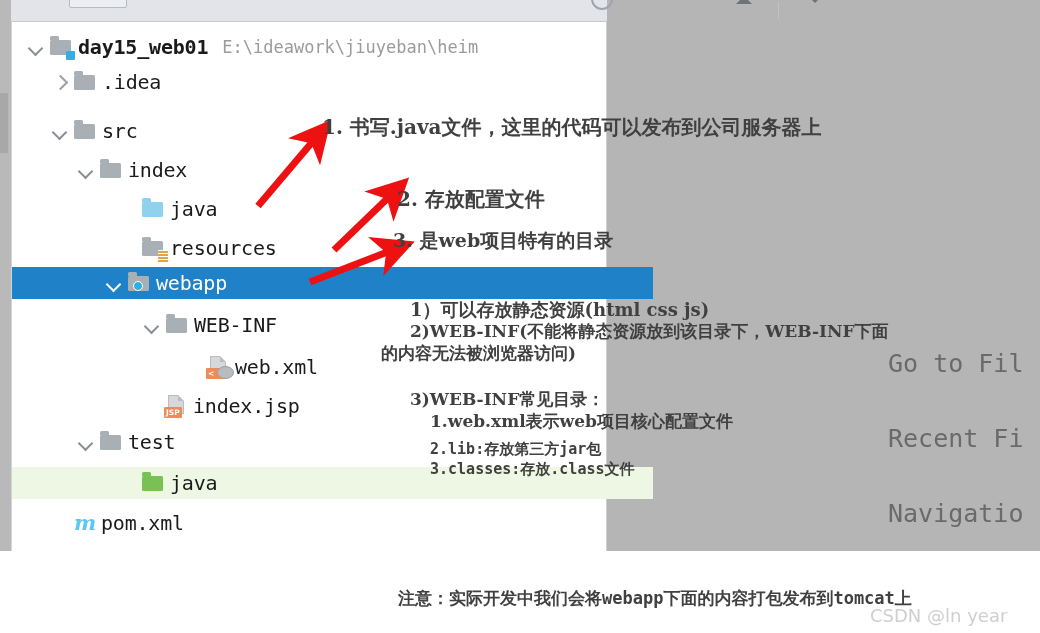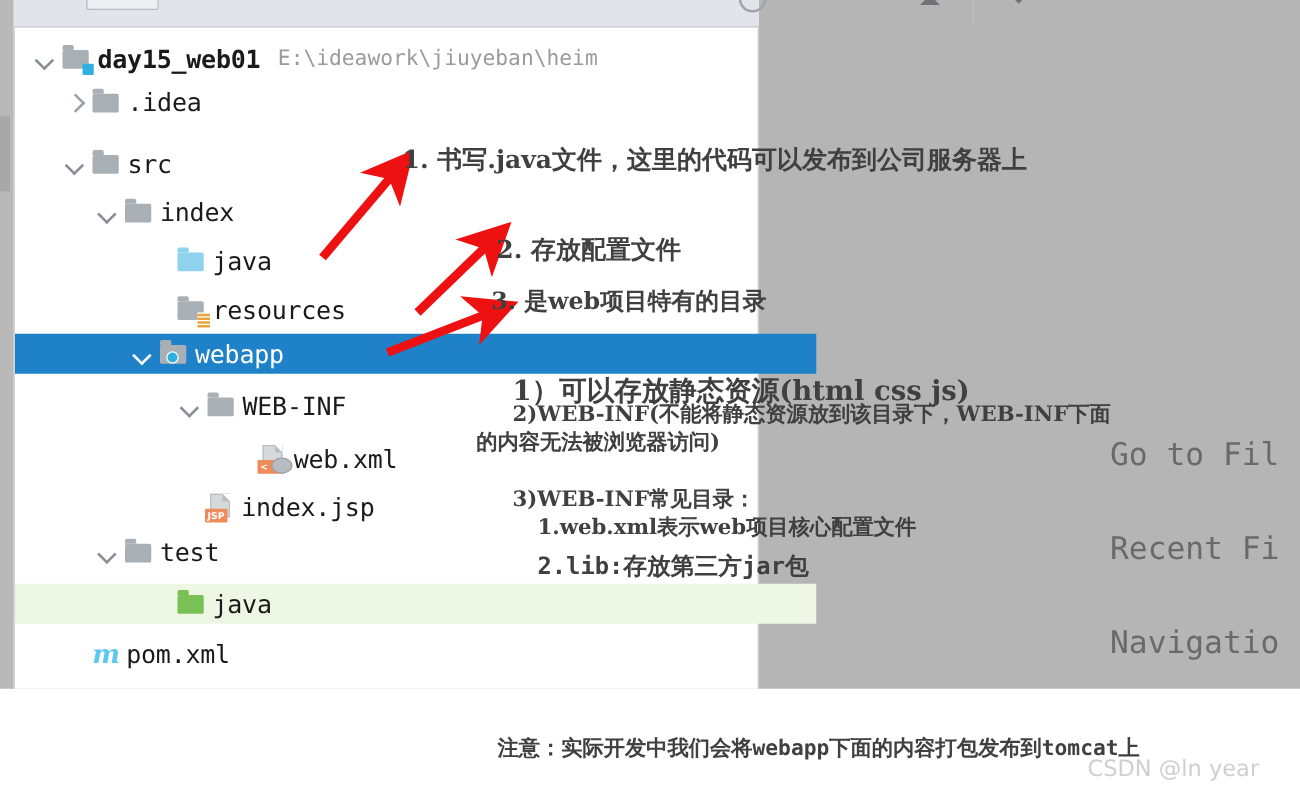--- a/index.html
+++ b/index.html
@@ -84,26 +84,26 @@
         color:#5bc8f0;font-size:21px;line-height:24px;text-align:center;}
 
   
   .anno{position:absolute;color:#404040;white-space:nowrap;}
   .anno.cn-serif{font-family:"DejaVu Serif","Liberation Serif",serif;font-weight:bold;}
   .anno.cn-mono{font-family:"DejaVu Sans Mono","Liberation Mono",monospace;font-weight:bold;}
 
   .a1{left:322px;top:114px;font-size:20px;}
   .a2{left:397px;top:186px;font-size:20px;}
   .a3{left:393px;top:228px;font-size:19px;}
-  .a4{left:410px;top:298px;font-size:22px;}
+  .a4{left:410px;top:298px;font-size:18px;}
   .a5{left:410px;top:320px;font-size:17px;}
   .a6{left:381px;top:342px;font-size:17px;}
   .a7{left:410px;top:388px;font-size:17px;}
   .a8{left:430px;top:410px;font-size:17px;}
-  .a9{left:430px;top:440px;font-size:19px;text-align:center;}
+  .a9{left:430px;top:440px;font-size:15px;text-align:center;}
   .a10{left:430px;top:460px;font-size:15px;}
   .bottom-note{left:398px;top:587px;font-size:17px;}
 
   .watermark{
     position:absolute;left:870px;top:605px;color:#cfcfcf;font-size:18px;
     font-family:"DejaVu Sans","Liberation Sans",sans-serif;white-space:nowrap;
   }
 
   
   .arrows{position:absolute;left:0;top:0;width:1040px;height:633px;pointer-events:none;}
@@ -278,17 +278,18 @@
 
   <div class="anno cn-serif a1">1. 书写.java文件，这里的代码可以发布到公司服务器上</div>
   <div class="anno cn-serif a2">2. 存放配置文件</div>
   <div class="anno cn-serif a3">3. 是web项目特有的目录</div>
   <div class="anno cn-serif a4">1）可以存放静态资源(html css js)</div>
   <div class="anno cn-serif a5">2)WEB-INF(不能将静态资源放到该目录下，WEB-INF下面</div>
   <div class="anno cn-serif a6">的内容无法被浏览器访问)</div>
   <div class="anno cn-serif a7">3)WEB-INF常见目录：</div>
   <div class="anno cn-serif a8">1.web.xml表示web项目核心配置文件</div>
   <div class="anno cn-mono  a9">2.lib:存放第三方jar包</div>
+  <div class="anno cn-mono  a10">3.classes:存放.class文件</div>
 
   <div class="anno cn-mono bottom-note">注意：实际开发中我们会将webapp下面的内容打包发布到tomcat上</div>
   <div class="watermark">CSDN @ln year</div>
 
 </div>
 
 </body></html>

